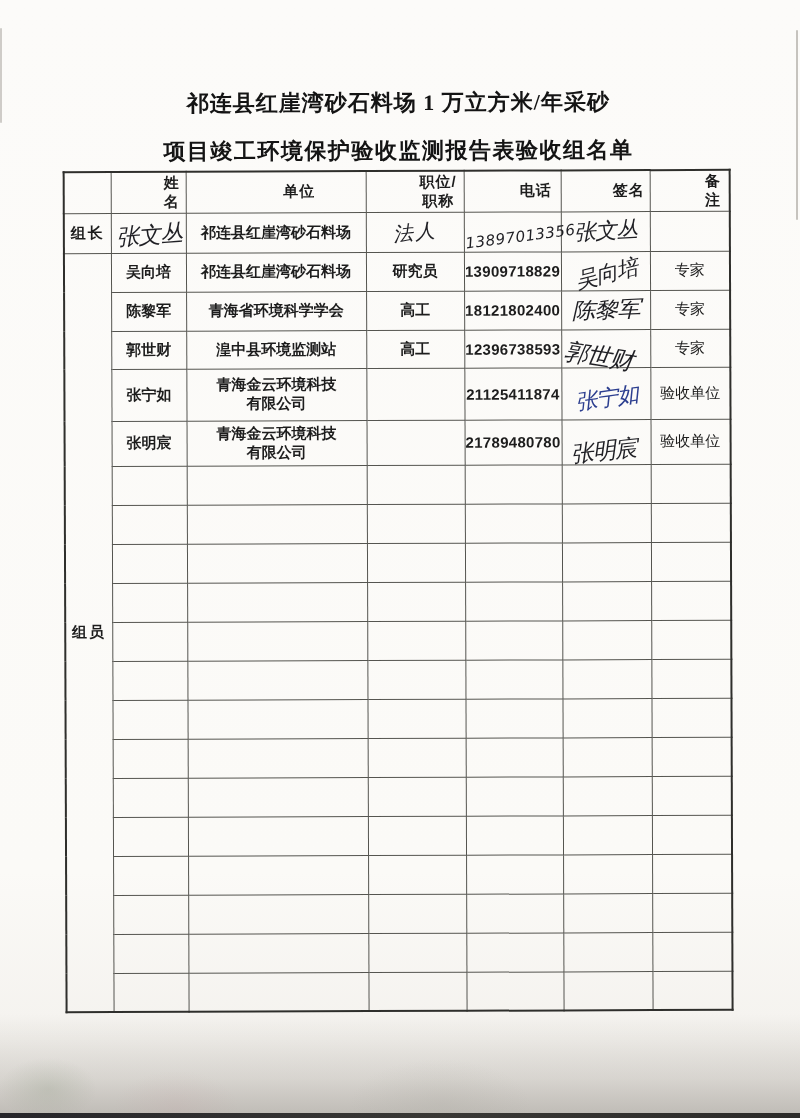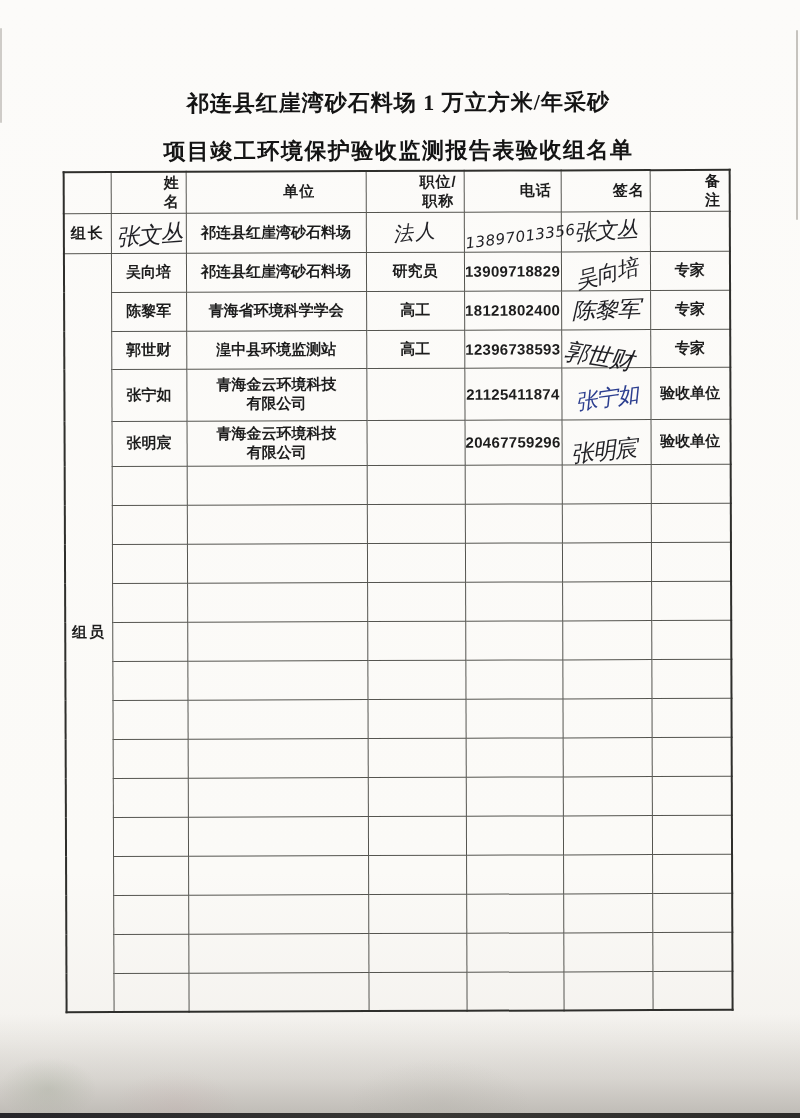--- a/index.html
+++ b/index.html
@@ -49,21 +49,21 @@
     border:1px solid var(--border);
     text-align:center;vertical-align:middle;
     font-size:15px;color:var(--printed);
     overflow:visible;
   }
   .roster thead th{font-weight:700;font-size:15px;letter-spacing:1px;padding-left:47px;}
   .role{font-weight:700;font-size:15px;letter-spacing:2px;}
   .printed{font-weight:700;}
   .unit{white-space:pre-line;line-height:1.25;}
   .phone{font-weight:700;font-size:15px;letter-spacing:.3px;margin-top:46px;}
-  .remark{font-weight:700;font-size:14px;}
+  .remark{font-weight:400;font-size:14px;}
   
   tr.r-head{height:41px;}
   tr.r-leader{height:40px;}
   tr.r-m0{height:39px;}
   tr.r-m1{height:39px;}
   tr.r-m2{height:38px;}
   tr.r-m3{height:52px;}
   tr.r-m4{height:45px;}
   tr.r-empty{height:39px;}
   
@@ -203,21 +203,21 @@
             <span class="hand sig sig-ning">张宁如</span>
           </td>
           <td class="remark">验收单位</td>
         </tr>
 
         <tr class="r-m4">
           <td class="printed">张明宸</td>
           <td class="printed unit">青海金云环境科技
 有限公司</td>
           <td class="printed"></td>
-          <td class="phone">20467759296</td>
+          <td class="phone">21789480780</td>
           <td>
             <span class="hand sig sig-ming">张明宸</span>
           </td>
           <td class="remark">验收单位</td>
         </tr>
 
       <tr class="r-empty">
             <td></td>
             <td></td>
             <td></td>

